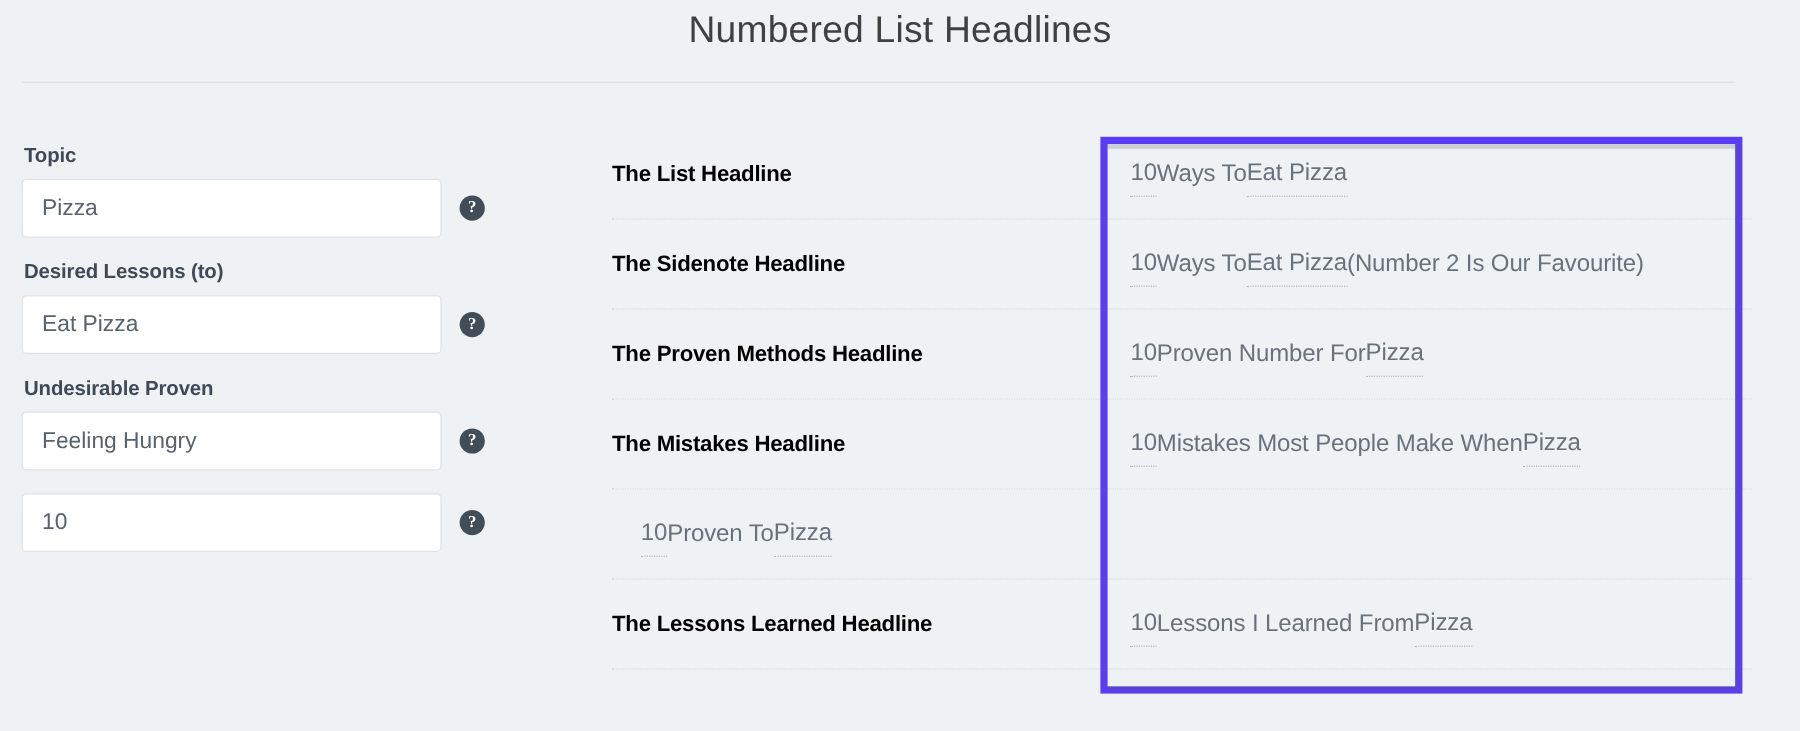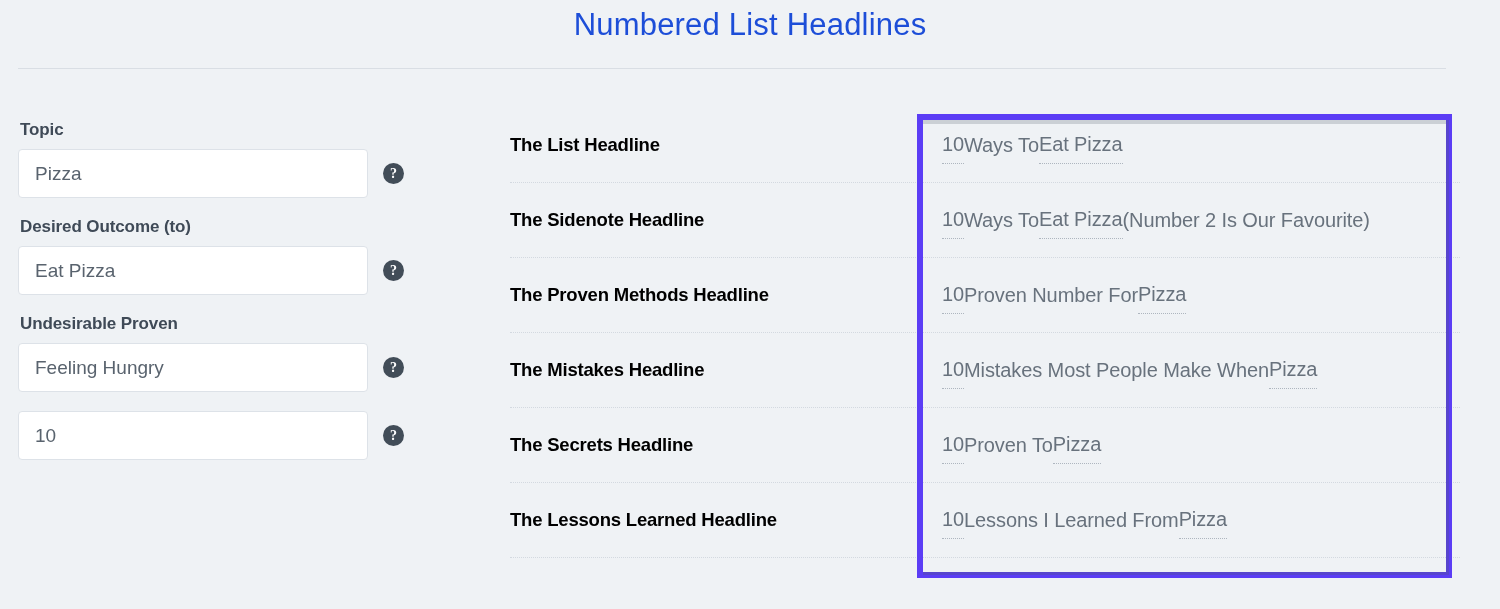--- a/index.html
+++ b/index.html
@@ -19,21 +19,21 @@
 
   
   .page-title {
     position: absolute;
     top: 0;
     left: 0;
     width: 1500px;
     text-align: center;
     font-size: 31px;
     font-weight: 400;
-    color: #1d4ed8;
+    color: #404040;
     letter-spacing: 0.2px;
     line-height: 46px;
     padding-top: 2px;
     white-space: nowrap;
   }
   .title-divider {
     position: absolute;
     top: 68px;
     left: 18px;
     width: 1428px;
@@ -175,21 +175,21 @@
 
 <div class="form-col">
     <div class="field-group">
       <div class="field-label">Topic</div>
       <div class="field-row">
         <input type="text" class="field-input" placeholder="Topic" value="Pizza" style="">
         <div class="help-icon">?</div>
       </div>
     </div>
     <div class="field-group">
-      <div class="field-label">Desired Outcome (to)</div>
+      <div class="field-label">Desired Lessons (to)</div>
       <div class="field-row">
         <input type="text" class="field-input" placeholder="Desired Outcome (to)" value="Eat Pizza" style="">
         <div class="help-icon">?</div>
       </div>
     </div>
     <div class="field-group">
       <div class="field-label">Undesirable Proven</div>
       <div class="field-row">
         <input type="text" class="field-input" placeholder="Undesirable Outcome" value="Feeling Hungry" style="">
         <div class="help-icon">?</div>
@@ -231,21 +231,20 @@
     </div>
     <div class="result-row">
       <div class="result-label">The Mistakes Headline</div>
       <div class="result-value">
         <span class="var">10</span>
         <span> Mistakes Most People Make When </span>
         <span class="var">Pizza</span>
       </div>
     </div>
     <div class="result-row">
-      <div class="result-label">The Secrets Headline</div>
       <div class="result-value">
         <span class="var">10</span>
         <span> Proven To </span>
         <span class="var">Pizza</span>
       </div>
     </div>
     <div class="result-row">
       <div class="result-label">The Lessons Learned Headline</div>
       <div class="result-value">
         <span class="var">10</span>

